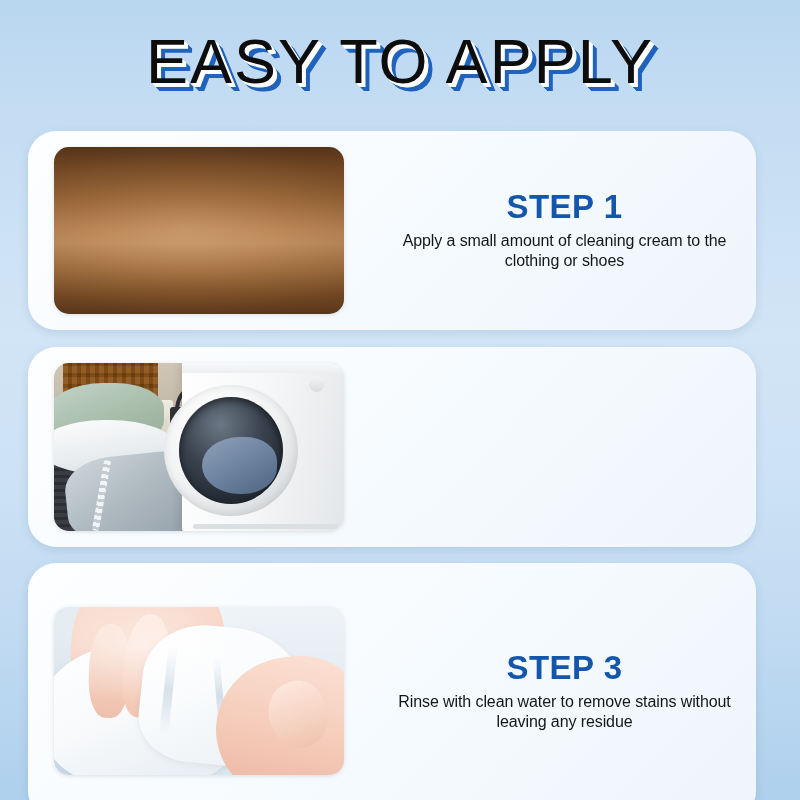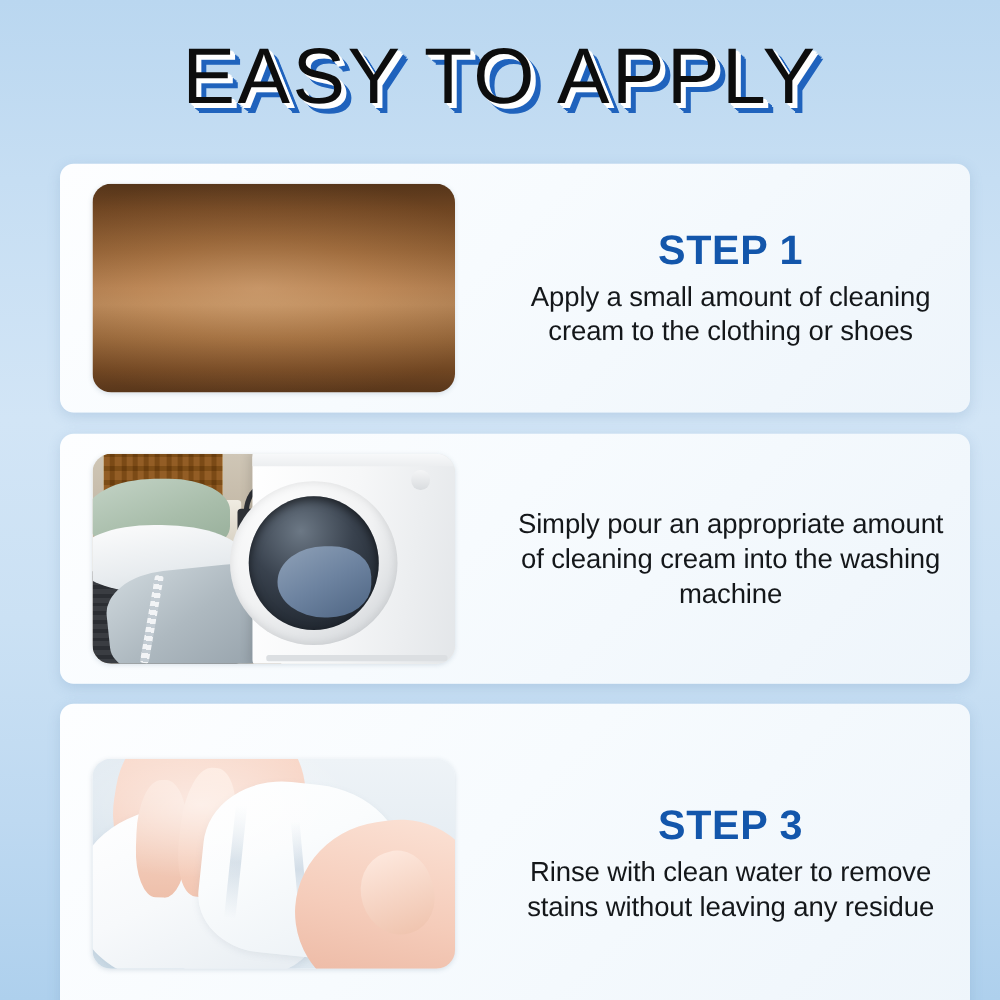--- a/index.html
+++ b/index.html
@@ -43,24 +43,24 @@
        4px  4px 0 #ffffff,
        5px  5px 0 #2063bd,
        6px  6px 0 #2063bd,
        7px  7px 0 #2063bd,
        8px  8px 0 #2063bd;
   }
 
   
   .card {
     position:absolute;
-    left:48px;
+    left:28px;
     width:728px;
     background:linear-gradient(135deg,#fdfeff 0%,#f7fbfe 45%,#eef5fb 100%);
-    border-radius:11px;
+    border-radius:28px;
     box-shadow:0 3px 10px rgba(90,130,170,.20);
     display:flex;
     align-items:center;
     overflow:hidden;
     gap:33px;
   }
   #card-1 { top:131px; height:199px; }
   #card-2 { top:347px; height:200px; }
   #card-3 { top:563px; height:256px; }
 
@@ -197,21 +197,21 @@
   }
   .step-label {
     font-size:33px;
     font-weight:bold;
     color:#1356ab;
     letter-spacing:.5px;
     line-height:1.12;
     margin-bottom:5px;
   }
   .step-desc {
-    font-size:22px;
+    font-size:16px;
     color:#14171a;
     line-height:1.27;
     letter-spacing:-.1px;
   }
 </style>
 </head>
 <body>
 
 <div id="page">
 
@@ -245,21 +245,20 @@
         <div class="w-body"></div>
         <div class="w-top"></div>
         <div class="w-knob"></div>
         <div class="w-ring"></div>
         <div class="w-glass"></div>
         <div class="w-cloth"></div>
         <div class="w-foot"></div>
       </div>
     </div>
     <div class="copy">
-      <div class="step-desc">Simply pour an appropriate amount of cleaning cream into the washing machine</div>
     </div>
   </div>
 
   <div class="card" id="card-3">
     <div class="thumb" id="thumb-3">
       <div class="img-rinse">
         <div class="r-water"></div>
         <div class="r-hand-l"></div>
         <div class="r-cloth1"></div>
         <div class="r-fing2"></div>

